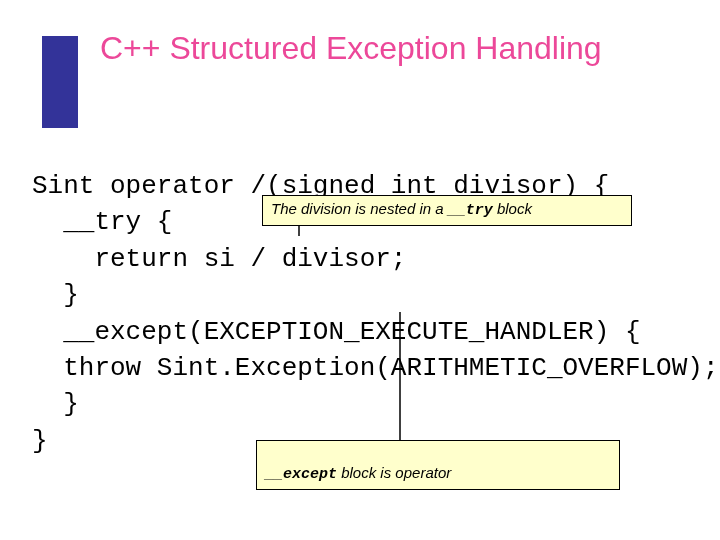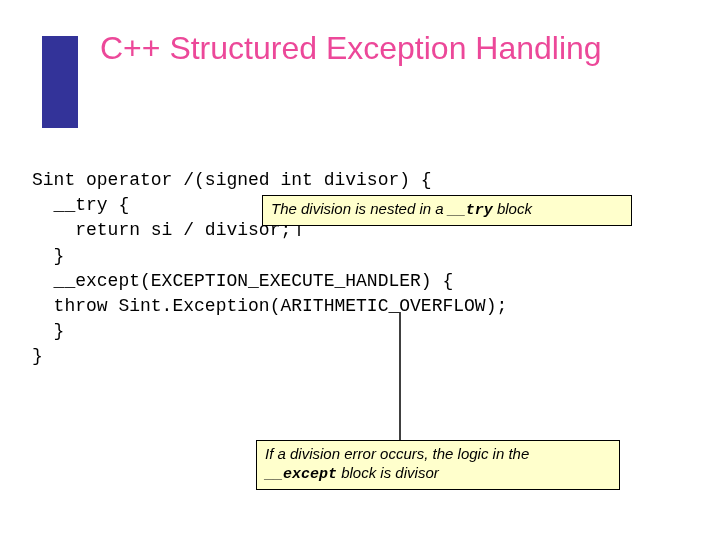--- a/index.html
+++ b/index.html
@@ -26,21 +26,21 @@
     font-size: 32px;
     font-weight: 400;
     color: #ec4899;
     line-height: 1.25;
   }
   .code {
     position: absolute;
     left: 32px;
     top: 168px;
     font-family: "Courier New", Courier, monospace;
-    font-size: 18px;
+    font-size: 26px;
     line-height: 1.4;
     white-space: pre;
     color: #000;
   }
   .callout {
     position: absolute;
     background: #ffffcc;
     border: 1.5px solid #000;
     padding: 4px 8px;
     font-size: 15px;
@@ -88,15 +88,15 @@
 
 <div id="callout-top" class="callout">
   <span>The division is nested in a </span><span class="mono">__try</span><span> block</span>
 </div>
 
 <svg class="connector" style="left:0;top:0;width:720px;height:540px">
   <polyline points="400,312 400,440" fill="none" stroke="#000" stroke-width="1.5"></polyline>
 </svg>
 
 <div id="callout-bottom" class="callout">
-  <span>If a division error occurs, the logic in the</span><br>
-  <span class="mono">__except</span><span> block is divisor</span>
+  <br>
+  <span class="mono">__except</span><span> block is operator</span>
 </div>
 
 </body></html>

